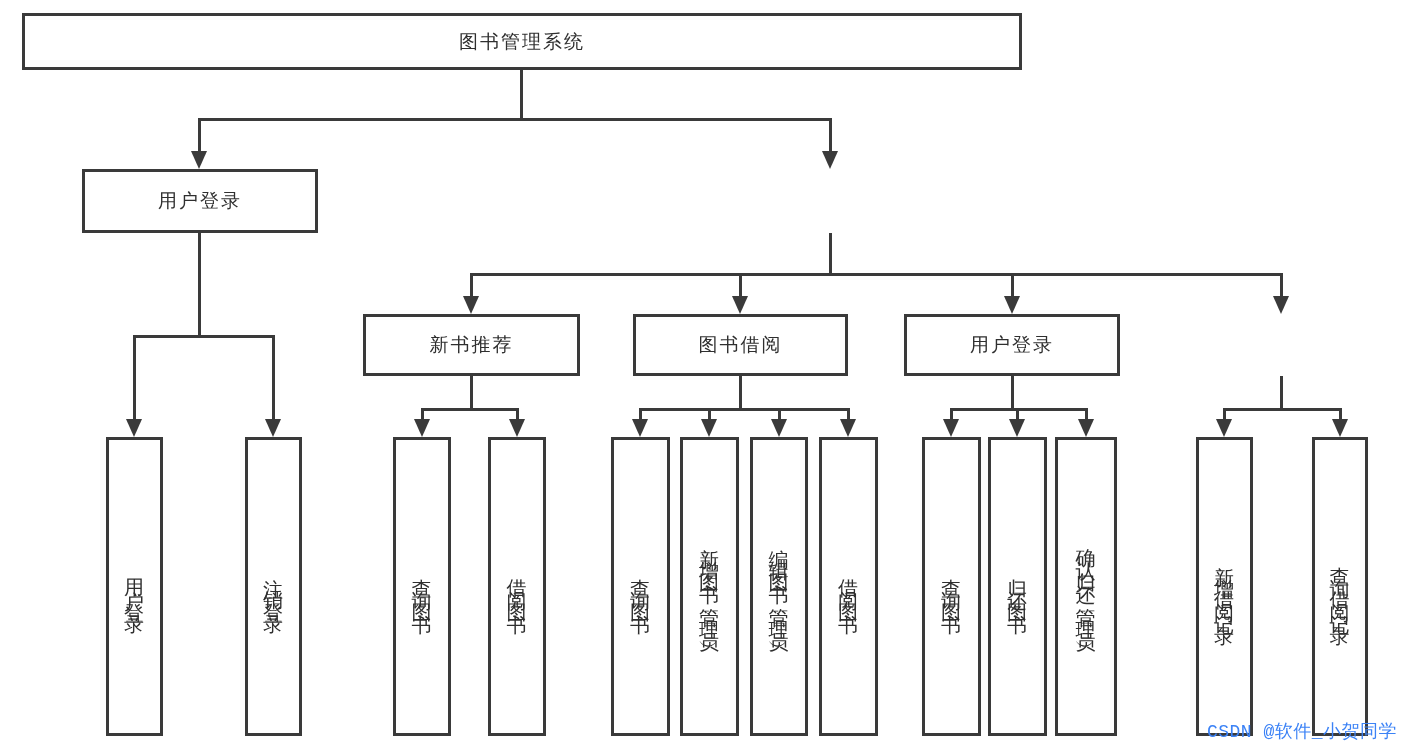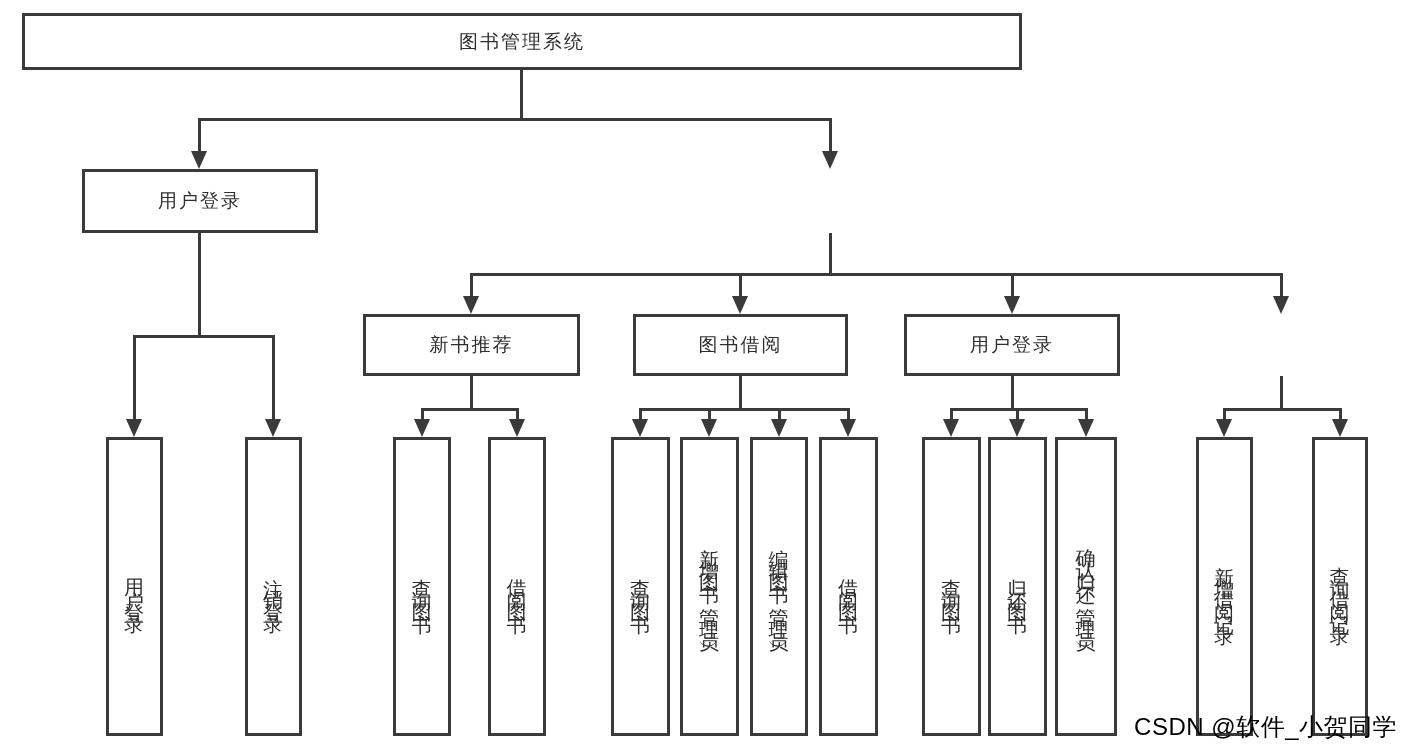--- a/index.html
+++ b/index.html
@@ -51,24 +51,25 @@
     position: absolute;
     width: 0; height: 0;
     border-left: 8px solid transparent;
     border-right: 8px solid transparent;
     border-top: 18px solid #3a3a3a;
   }
   .watermark {
     position: absolute;
     right: 8px;
     bottom: 4px;
-    font-size: 24px;
-    color: #000000;
+    font-size: 18px;
+    color: #3b82f6;
     letter-spacing: 0.5px;
     white-space: nowrap;
+    font-family: Liberation Mono, monospace;
   }
 </style>
 </head>
 <body>
 
 <div class="canvas">
 
   <div class="box" style="left:22px; top:13px; width:1000px; height:57px;">
     <span class="hlabel">图书管理系统</span>
   </div>

